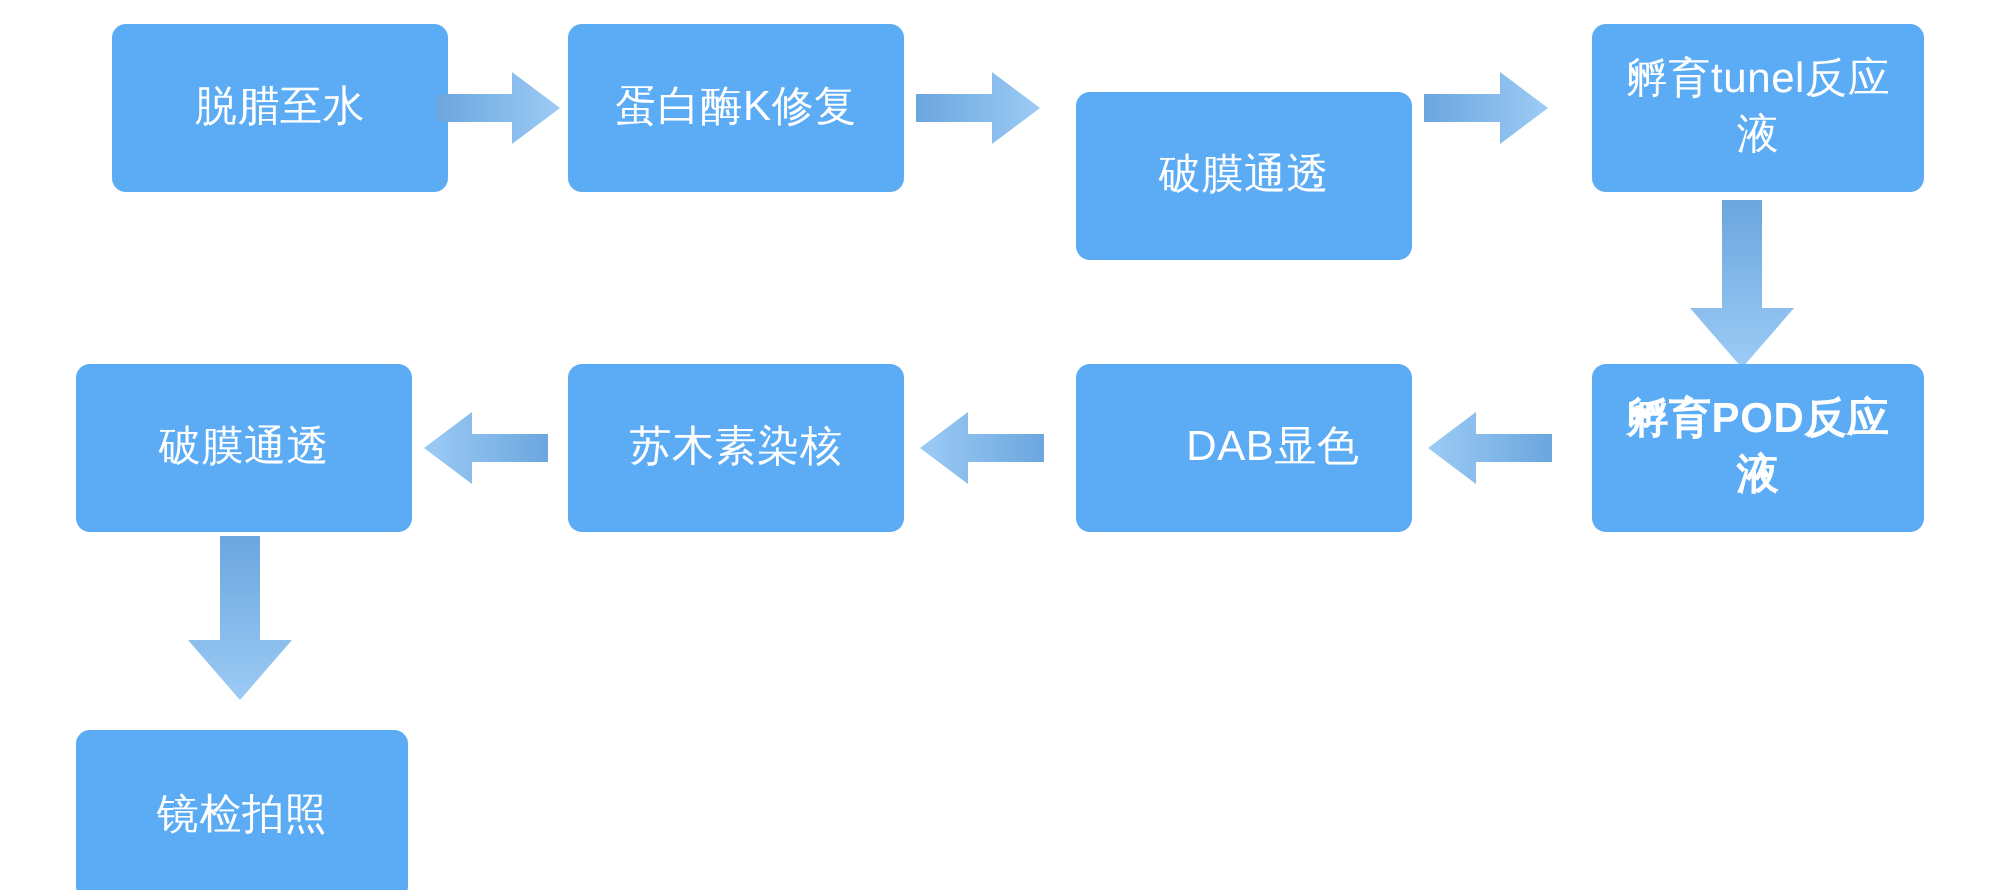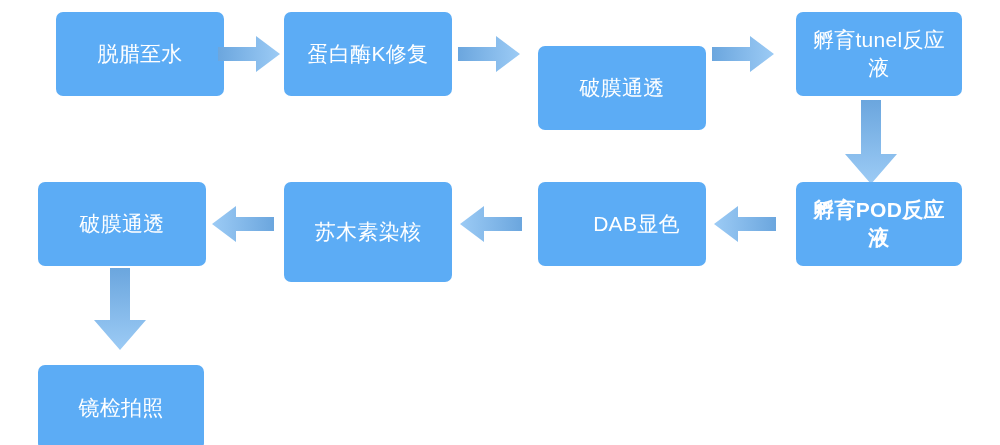--- a/index.html
+++ b/index.html
@@ -122,21 +122,21 @@
   <div class="node" style="left:538px; top:182px; width:168px; height:84px;padding-left:37px;">
     <span class="node-label">DAB显色</span>
   </div>
 
   <div class="arrow" style="left:460px; top:206px; width:62px; height:36px;">
     <svg viewBox="0 0 62 36" preserveAspectRatio="none">
       <path d="M62,11 L24,11 L24,0 L0,18 L24,36 L24,25 L62,25 Z" fill="url(#gradLeft)"></path>
     </svg>
   </div>
 
-  <div class="node" style="left:284px; top:182px; width:168px; height:100px;">
+  <div class="node" style="left:284px; top:182px; width:168px; height:84px;">
     <span class="node-label">苏木素染核</span>
   </div>
 
   <div class="arrow" style="left:212px; top:206px; width:62px; height:36px;">
     <svg viewBox="0 0 62 36" preserveAspectRatio="none">
       <path d="M62,11 L24,11 L24,0 L0,18 L24,36 L24,25 L62,25 Z" fill="url(#gradLeft)"></path>
     </svg>
   </div>
 
   <div class="node" style="left:38px; top:182px; width:168px; height:84px;">

